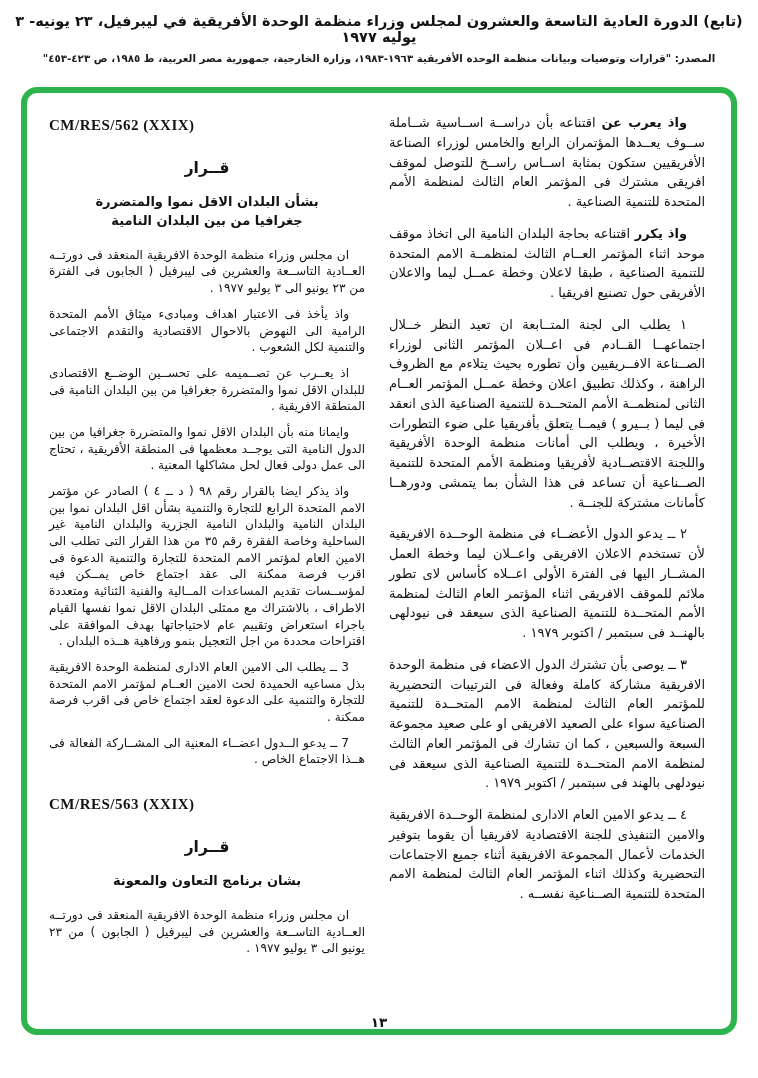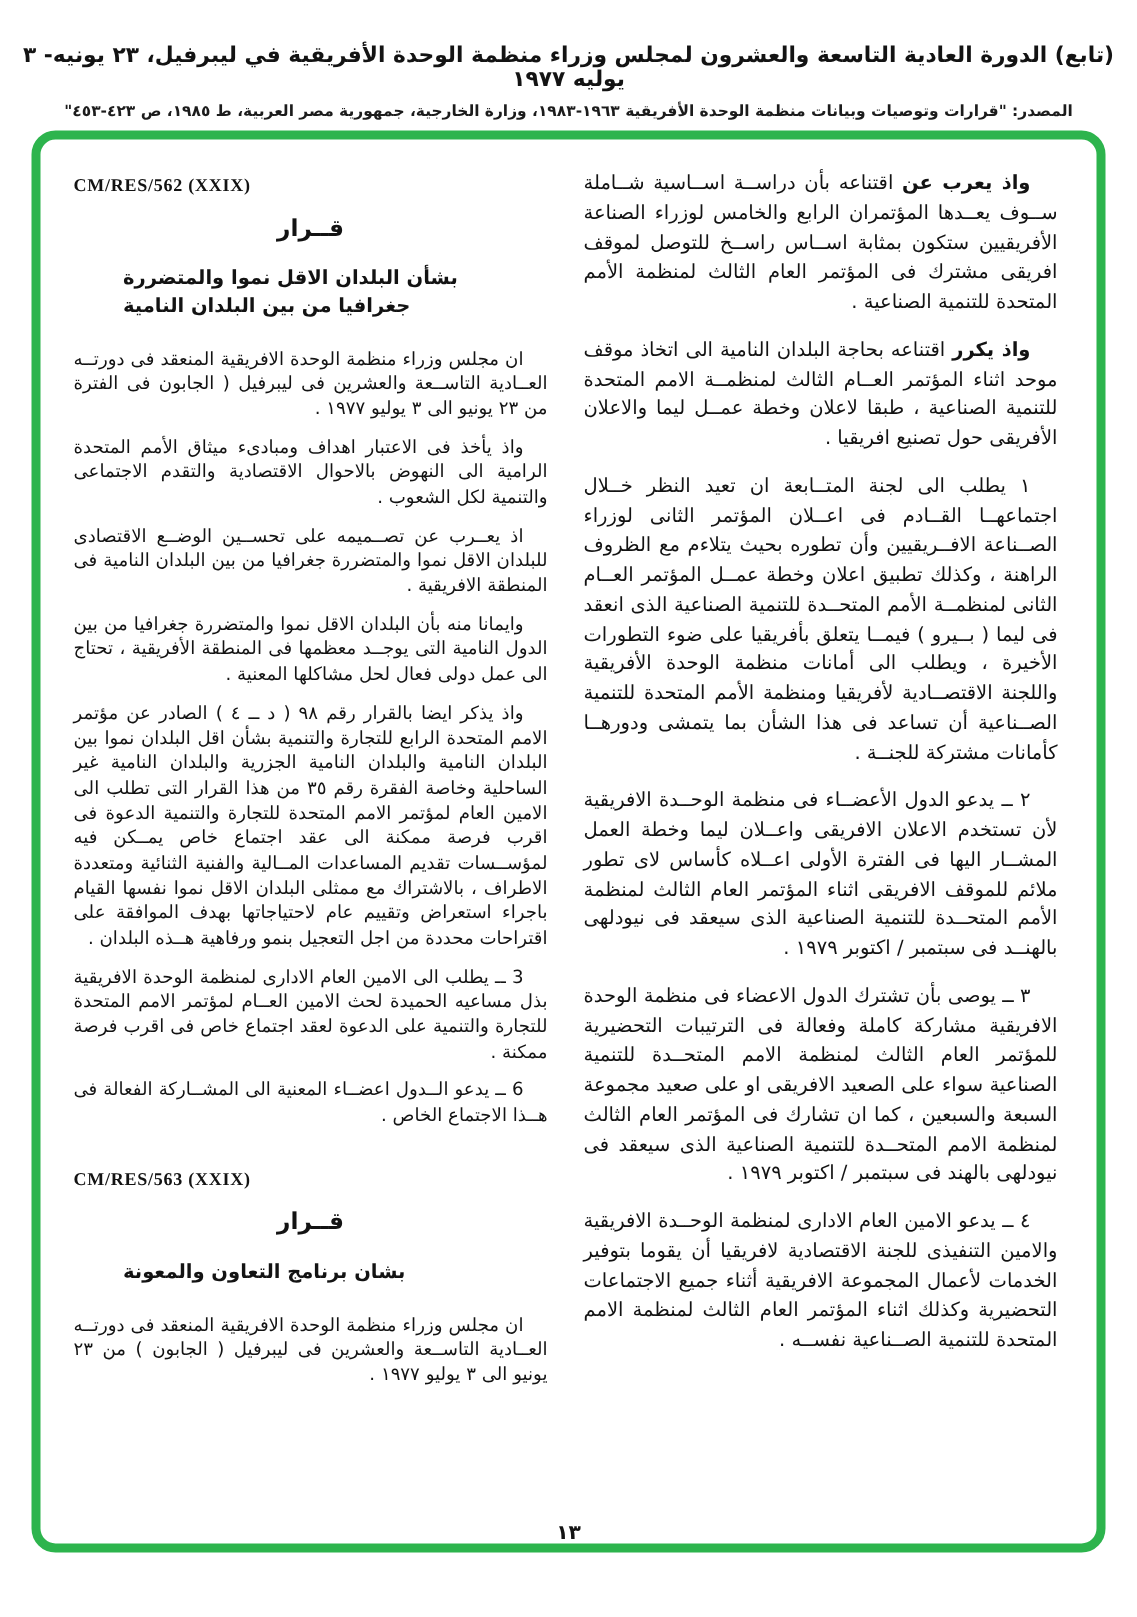--- a/index.html
+++ b/index.html
@@ -8,21 +8,21 @@
     width: 758px; height: 1078px;
     background: #ffffff;
     color: #131313;
     font-family: "DejaVu Sans", sans-serif;
     direction: rtl;
     overflow: hidden;
   }
   .page { position: relative; width: 758px; height: 1078px; }
 
   
-  .scan-header { text-align: center; padding-top: 29px; }
+  .scan-header { text-align: center; padding-top: 13px; }
   .scan-header .line1 {
     font-size: 14.5px; font-weight: bold; letter-spacing: 0;
   }
   .scan-header .line2 {
     font-size: 10.3px; font-weight: bold; margin-top: 7px; color: #1c1c1c;
   }
 
   
   .content-box {
     position: absolute;
@@ -44,32 +44,32 @@
   .col-first .lead { font-weight: bold; }
 
   
   .col-second { font-size: 12.1px; line-height: 1.38; }
   .col-second p { margin: 0 0 9px; text-indent: 16px; }
 
   .doc-id {
     direction: ltr; text-align: left;
     font-family: "Liberation Serif", serif;
     font-weight: bold;
-    font-size: 12px;
+    font-size: 15px;
     letter-spacing: 0.5px;
     margin: 6px 0 2px;
     text-indent: 0;
   }
   .res-title {
     text-align: center; font-weight: bold;
-    font-size: 15.5px; margin: 10px 0 14px;
+    font-size: 15.5px; margin: 22px 0 14px;
     letter-spacing: 1px;
   }
   .res-subtitle {
-    text-align: left; font-weight: bold;
+    text-align: center; font-weight: bold;
     font-size: 13px; line-height: 1.45;
     margin: 0 auto 16px; max-width: 250px;
   }
   .gap-before-id { margin-top: 26px; }
 
   
   .page-footer {
     position: absolute;
     top: 1014px; right: 0;
     width: 758px;
@@ -101,21 +101,21 @@
     <div class="col col-second">
       <div class="doc-id" dir="ltr">CM/RES/562 (XXIX)</div>
       <div class="res-title">قــرار</div>
       <div class="res-subtitle">بشأن البلدان الاقل نموا والمتضررة جغرافيا من بين البلدان النامية</div>
       <p>ان مجلس وزراء منظمة الوحدة الافريقية المنعقد فى دورتــه العــادية التاســعة والعشرين فى ليبرفيل ( الجابون فى الفترة من ٢٣ يونيو الى ٣ يوليو ١٩٧٧ .</p>
       <p>واذ يأخذ فى الاعتبار اهداف ومبادىء ميثاق الأمم المتحدة الرامية الى النهوض بالاحوال الاقتصادية والتقدم الاجتماعى والتنمية لكل الشعوب .</p>
       <p>اذ يعــرب عن تصــميمه على تحســين الوضــع الاقتصادى للبلدان الاقل نموا والمتضررة جغرافيا من بين البلدان النامية فى المنطقة الافريقية .</p>
       <p>وايمانا منه بأن البلدان الاقل نموا والمتضررة جغرافيا من بين الدول النامية التى يوجــد معظمها فى المنطقة الأفريقية ، تحتاج الى عمل دولى فعال لحل مشاكلها المعنية .</p>
       <p>واذ يذكر ايضا بالقرار رقم ٩٨ ( د ــ ٤ ) الصادر عن مؤتمر الامم المتحدة الرابع للتجارة والتنمية بشأن اقل البلدان نموا بين البلدان النامية والبلدان النامية الجزرية والبلدان النامية غير الساحلية وخاصة الفقرة رقم ٣٥ من هذا القرار التى تطلب الى الامين العام لمؤتمر الامم المتحدة للتجارة والتنمية الدعوة فى اقرب فرصة ممكنة الى عقد اجتماع خاص يمــكن فيه لمؤســسات تقديم المساعدات المــالية والفنية الثنائية ومتعددة الاطراف ، بالاشتراك مع ممثلى البلدان الاقل نموا نفسها القيام باجراء استعراض وتقييم عام لاحتياجاتها بهدف الموافقة على اقتراحات محددة من اجل التعجيل بنمو ورفاهية هــذه البلدان .</p>
       <p>3 ــ يطلب الى الامين العام الادارى لمنظمة الوحدة الافريقية بذل مساعيه الحميدة لحث الامين العــام لمؤتمر الامم المتحدة للتجارة والتنمية على الدعوة لعقد اجتماع خاص فى اقرب فرصة ممكنة .</p>
-      <p>6 ــ يدعو الــدول اعضــاء المعنية الى المشــاركة الفعالة فى هــذا الاجتماع الخاص .</p>
+      <p>7 ــ يدعو الــدول اعضــاء المعنية الى المشــاركة الفعالة فى هــذا الاجتماع الخاص .</p>
       <div class="doc-id gap-before-id" dir="ltr">CM/RES/563 (XXIX)</div>
       <div class="res-title">قــرار</div>
       <div class="res-subtitle">بشان برنامج التعاون والمعونة</div>
       <p>ان مجلس وزراء منظمة الوحدة الافريقية المنعقد فى دورتــه العــادية التاســعة والعشرين فى ليبرفيل ( الجابون ) من ٢٣ يونيو الى ٣ يوليو ١٩٧٧ .</p>
     </div>
 
   </div>
 
   <div class="page-footer">١٣</div>
 

